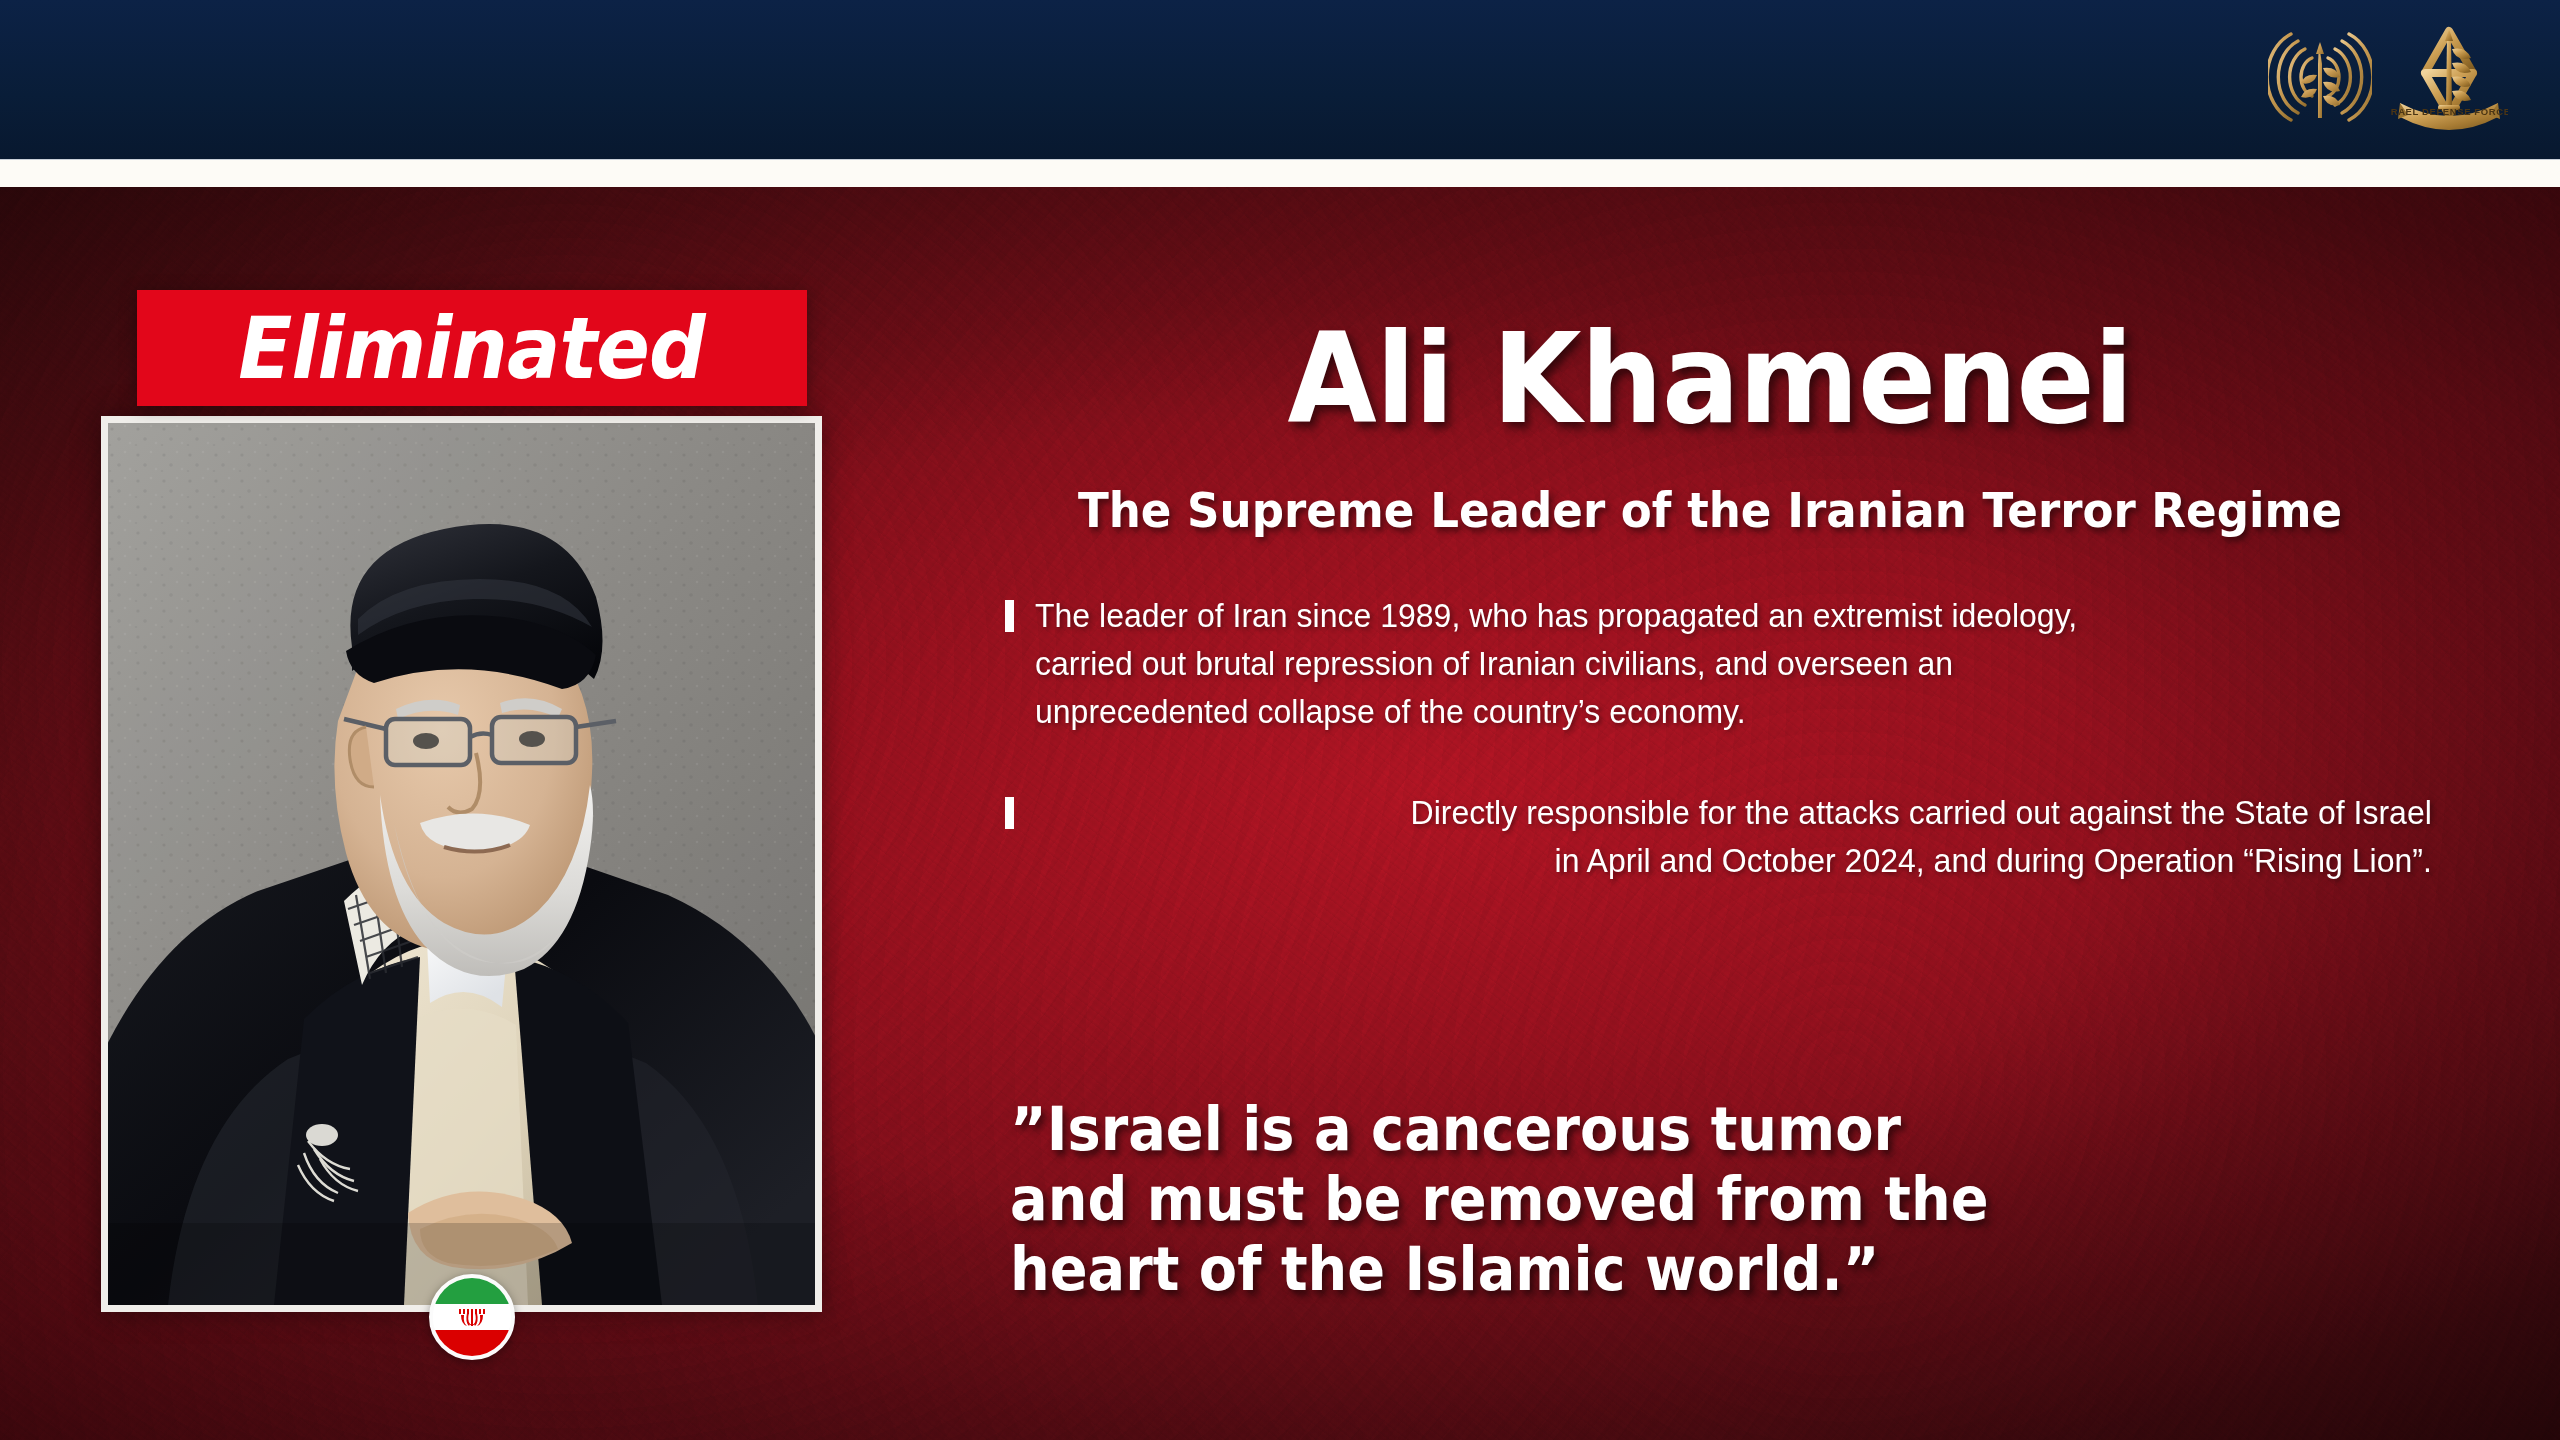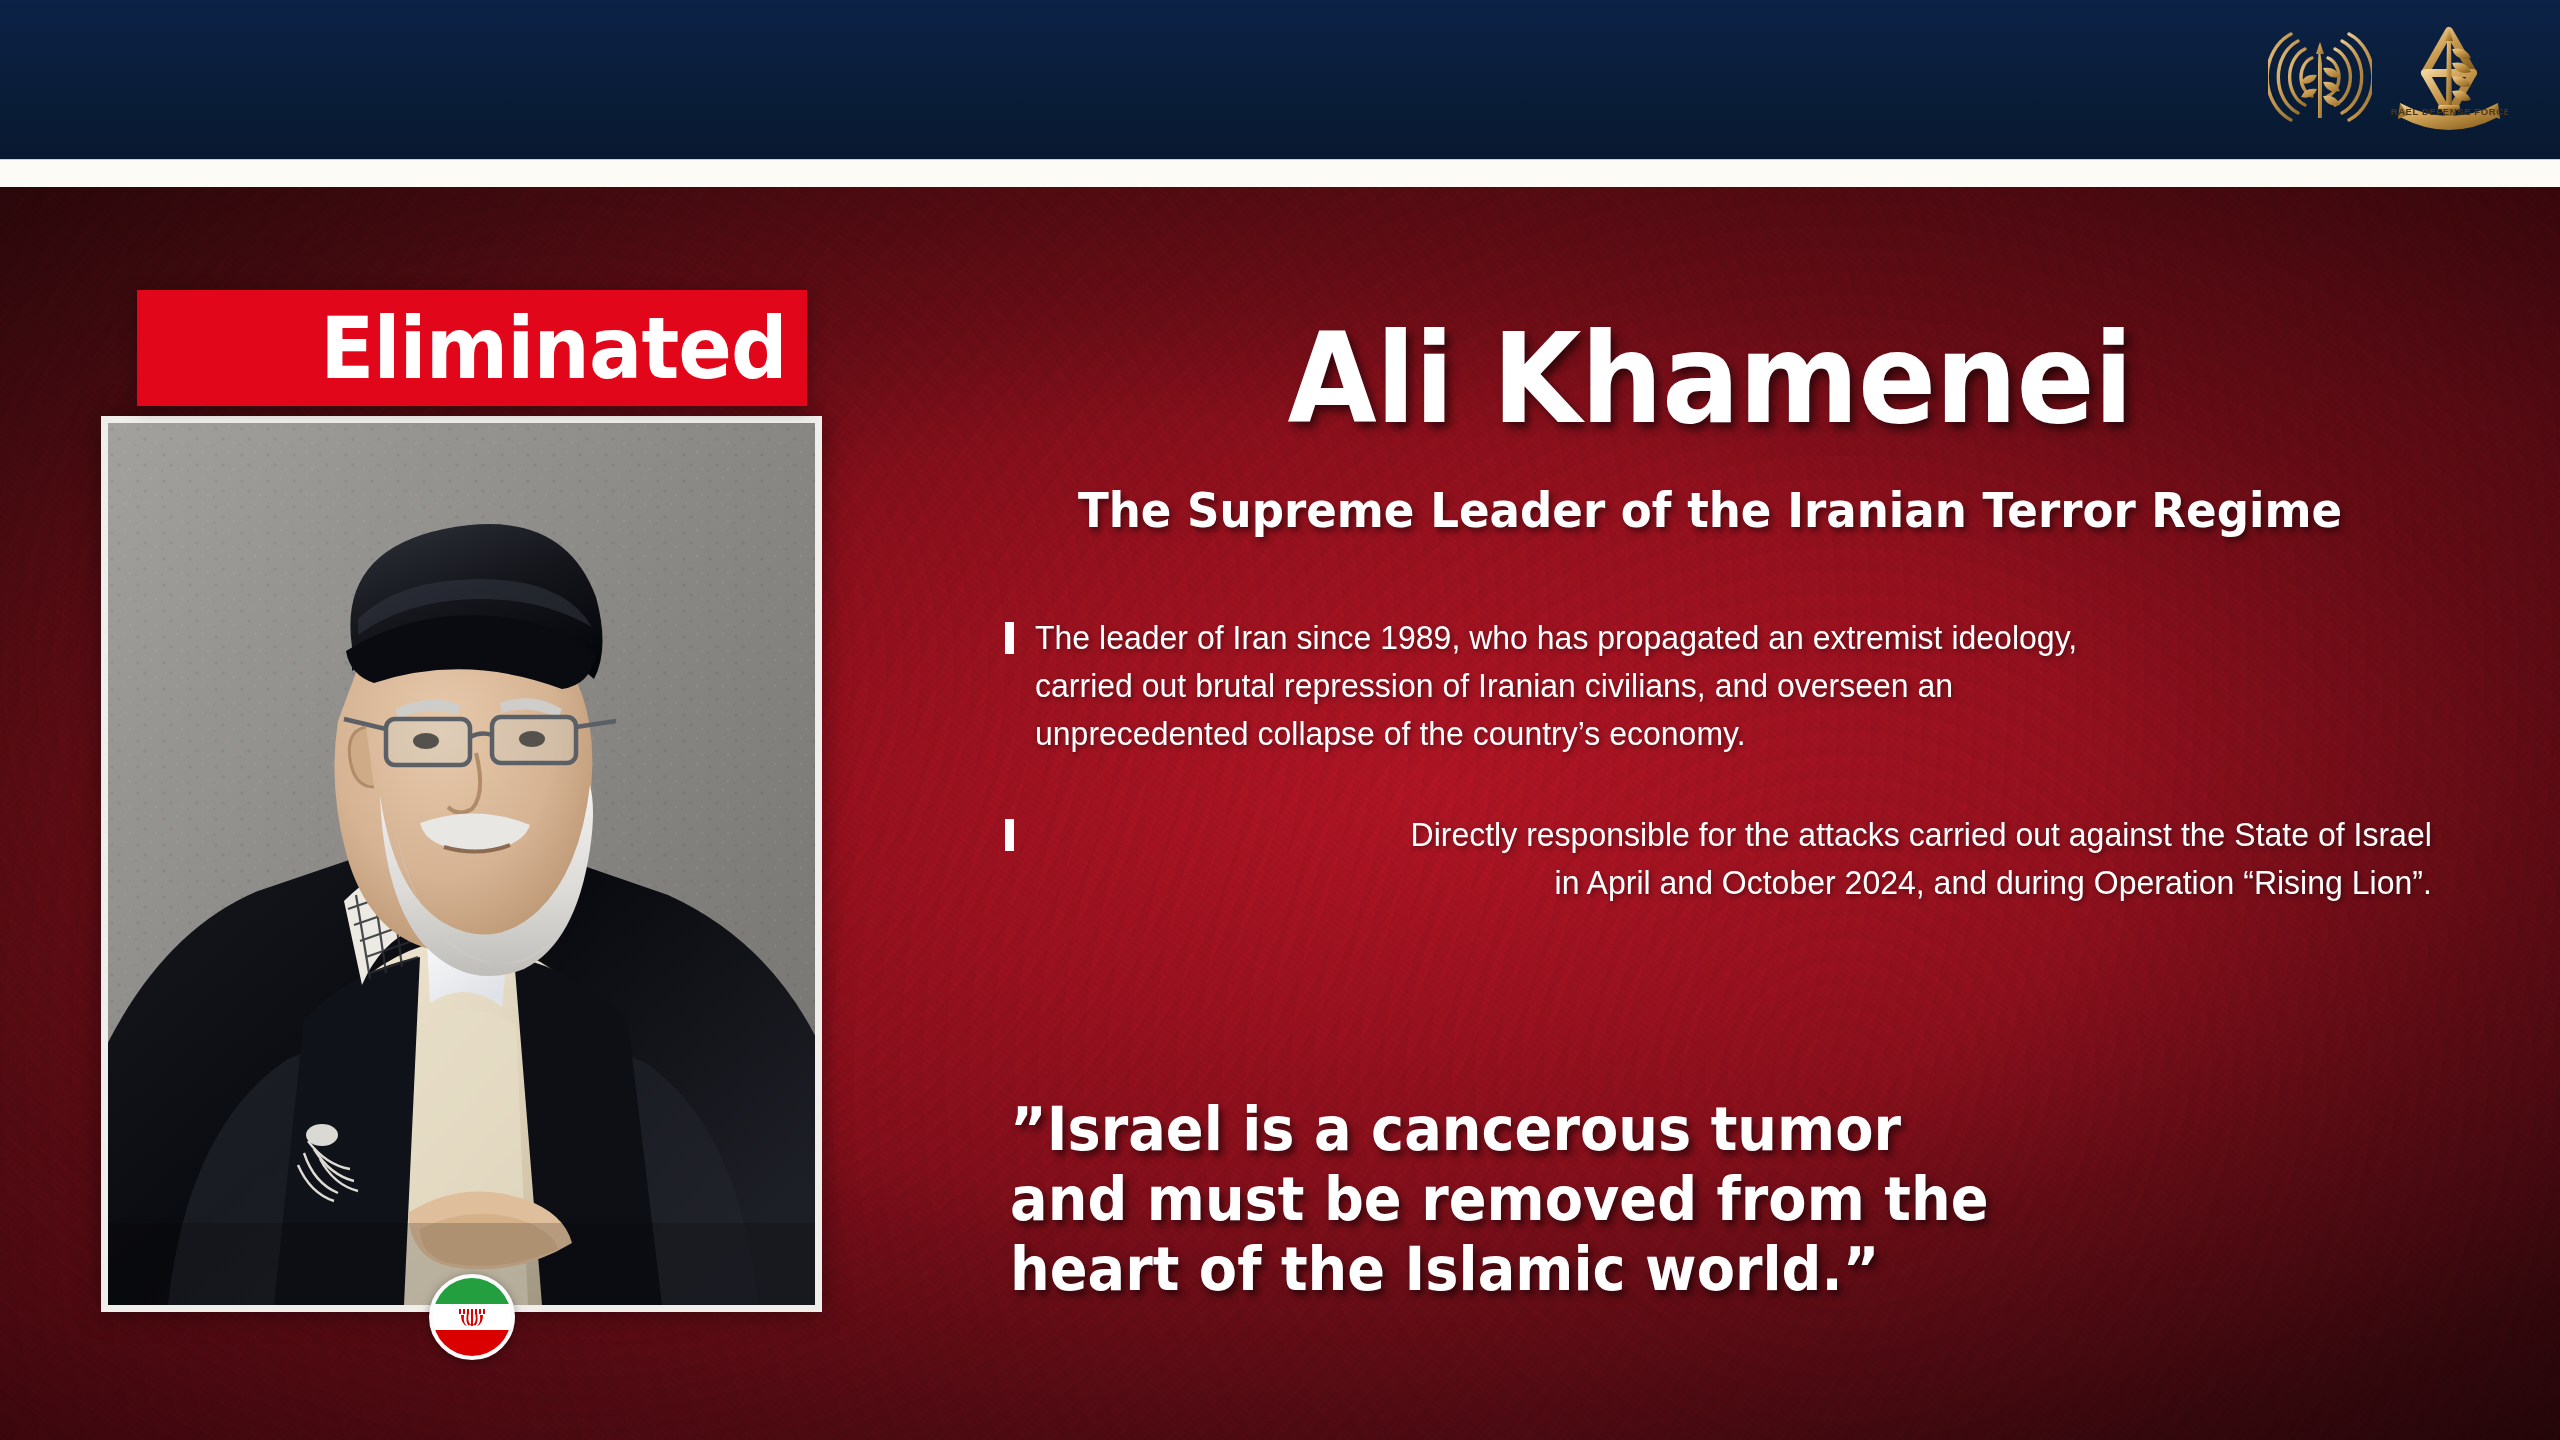--- a/index.html
+++ b/index.html
@@ -62,22 +62,23 @@
     position:absolute; left:101px; top:416px; width:721px; height:896px;
     border:7px solid #f0eeea; background:#8b8b8b; z-index:4;
     box-shadow:0 0 26px rgba(0,0,0,.42);
     overflow:hidden;
   }
   .photo { position:absolute; inset:0; overflow:hidden; }
 
   .badge {
     position:absolute; left:137px; top:290px; width:670px; height:116px;
     background:#e2061a; z-index:5;
-    display:flex; align-items:center; justify-content:flex-end;
+    display:flex; align-items:center; justify-content:center;
     box-shadow:0 3px 16px rgba(0,0,0,.35);
+    font-style:italic;
   }
   .badge-text {
     font-family:"DejaVu Sans", sans-serif;
     font-weight:700; font-size:86px; line-height:1;
     color:#ffffff; letter-spacing:-1px;
     transform:scaleX(.92); transform-origin:center;
     white-space:nowrap;
   }
 
   .flag-badge {
@@ -104,21 +105,21 @@
     position:absolute; left:0; top:272px; width:1660px;
     text-align:center;
     font-family:"DejaVu Sans", sans-serif;
     font-weight:700; font-size:48px; line-height:1.1;
     color:#ffffff;
     transform:scaleX(.94); transform-origin:center top;
     text-shadow:3px 4px 7px rgba(0,0,0,.5);
     white-space:nowrap;
   }
 
-  .bullets { position:absolute; left:125px; top:402px; width:1470px; }
+  .bullets { position:absolute; left:125px; top:380px; width:1470px; }
   .bullet { position:relative; padding-left:30px; margin-bottom:52px; }
   .bullet:last-child { margin-bottom:0;text-align:right; }
   .bullet-marker {
     position:absolute; left:0; top:8px; width:9px; height:32px;
     background:#ffffff;
   }
   .bullet-text {
     font-family:"Liberation Sans", sans-serif;
     font-weight:400; font-size:33px; line-height:1.46;
     color:#ffffff;

